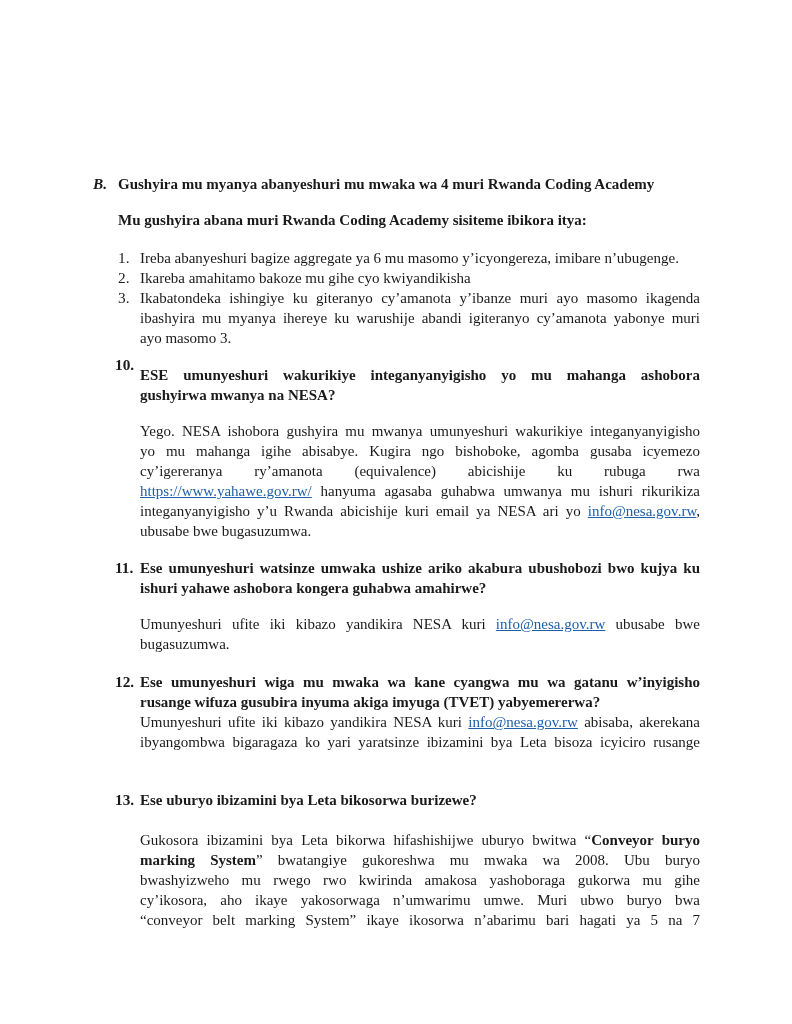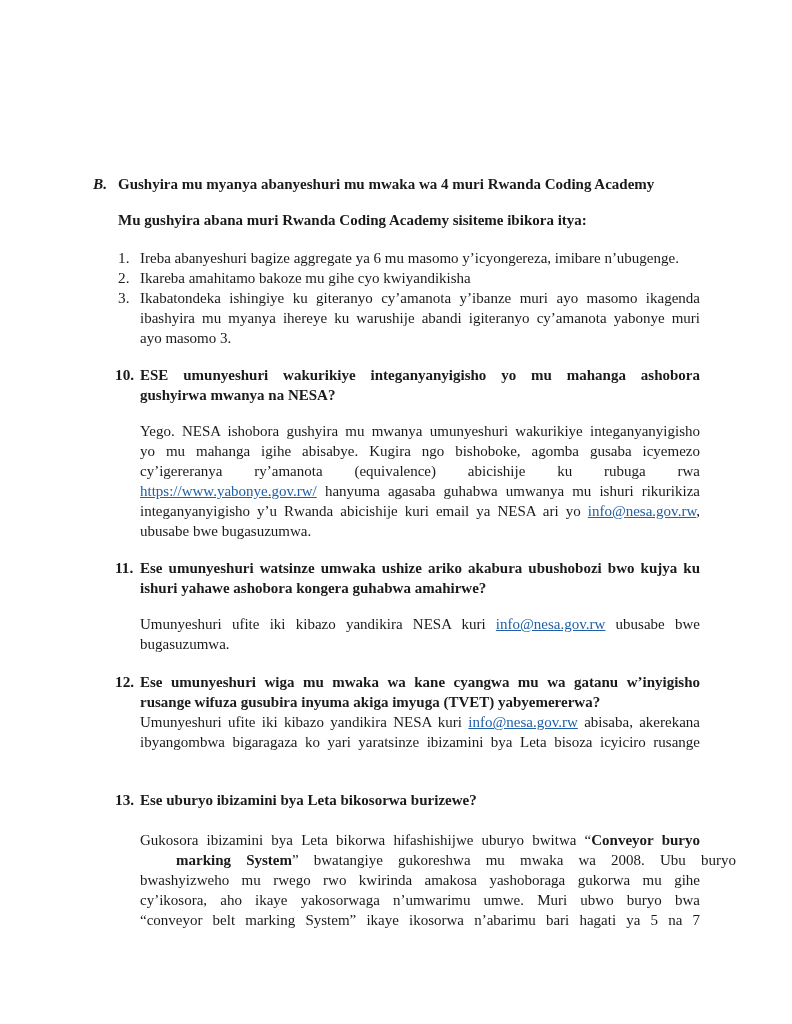--- a/index.html
+++ b/index.html
@@ -30,46 +30,46 @@
   <div class="line" style="left:140px; top:248px;">Ireba abanyeshuri bagize aggregate ya 6 mu masomo y’icyongereza, imibare n’ubugenge.</div>
 
   <span class="num" style="left:118px; top:268px;">2.</span>
   <div class="line" style="left:140px; top:268px;">Ikareba amahitamo bakoze mu gihe cyo kwiyandikisha</div>
 
   <span class="num" style="left:118px; top:288px;">3.</span>
   <div class="line just" style="left:140px; top:288px; width:560px;">Ikabatondeka ishingiye ku giteranyo cy’amanota y’ibanze muri ayo masomo ikagenda</div>
   <div class="line just" style="left:140px; top:308px; width:560px;">ibashyira mu myanya ihereye ku warushije abandi igiteranyo cy’amanota yabonye muri</div>
   <div class="line" style="left:140px; top:328px;">ayo masomo 3.</div>
 
-  <span class="num bold" style="left:115px; top:365px;">10.</span>
+  <span class="num bold" style="left:115px; top:355px;">10.</span>
   <div class="line bold just" style="left:140px; top:365px; width:560px;">ESE umunyeshuri wakurikiye integanyanyigisho yo mu mahanga ashobora</div>
   <div class="line bold" style="left:140px; top:385px;">gushyirwa mwanya na NESA?</div>
 
   <div class="line just" style="left:140px; top:421px; width:560px;">Yego. NESA ishobora gushyira mu mwanya umunyeshuri wakurikiye integanyanyigisho</div>
   <div class="line just" style="left:140px; top:441px; width:560px;">yo mu mahanga igihe abisabye. Kugira ngo bishoboke, agomba gusaba icyemezo</div>
   <div class="line just" style="left:140px; top:461px; width:560px;">cy’igereranya ry’amanota (equivalence) abicishije ku rubuga rwa</div>
-  <div class="line just" style="left:140px; top:481px; width:560px;"><a class="link">https://www.yabonye.gov.rw/</a><span> hanyuma agasaba guhabwa umwanya mu ishuri rikurikiza</span></div>
+  <div class="line just" style="left:140px; top:481px; width:560px;"><a class="link">https://www.yahawe.gov.rw/</a><span> hanyuma agasaba guhabwa umwanya mu ishuri rikurikiza</span></div>
   <div class="line just" style="left:140px; top:501px; width:560px;"><span>integanyanyigisho y’u Rwanda abicishije kuri email ya NESA ari yo </span><a class="link">info@nesa.gov.rw</a><span>,</span></div>
   <div class="line" style="left:140px; top:521px;">ubusabe bwe bugasuzumwa.</div>
 
   <span class="num bold" style="left:115px; top:558px;">11.</span>
   <div class="line bold just" style="left:140px; top:558px; width:560px;">Ese umunyeshuri watsinze umwaka ushize ariko akabura ubushobozi bwo kujya ku</div>
   <div class="line bold" style="left:140px; top:578px;">ishuri yahawe ashobora kongera guhabwa amahirwe?</div>
 
   <div class="line just" style="left:140px; top:614px; width:560px;"><span>Umunyeshuri ufite iki kibazo yandikira NESA kuri </span><a class="link">info@nesa.gov.rw</a><span> ubusabe bwe</span></div>
   <div class="line" style="left:140px; top:634px;">bugasuzumwa.</div>
 
   <span class="num bold" style="left:115px; top:672px;">12.</span>
   <div class="line bold just" style="left:140px; top:672px; width:560px;">Ese umunyeshuri wiga mu mwaka wa kane cyangwa mu wa gatanu w’inyigisho</div>
   <div class="line bold" style="left:140px; top:692px;text-align:center;">rusange wifuza gusubira inyuma akiga imyuga (TVET) yabyemererwa?</div>
   <div class="line just" style="left:140px; top:712px; width:560px;"><span>Umunyeshuri ufite iki kibazo yandikira NESA kuri </span><a class="link">info@nesa.gov.rw</a><span> abisaba, akerekana</span></div>
   <div class="line just" style="left:140px; top:732px; width:560px;">ibyangombwa bigaragaza ko yari yaratsinze ibizamini bya Leta bisoza icyiciro rusange</div>
 
   <span class="num bold" style="left:115px; top:790px;">13.</span>
   <div class="line bold" style="left:140px; top:790px;">Ese uburyo ibizamini bya Leta bikosorwa burizewe?</div>
 
   <div class="line just" style="left:140px; top:830px; width:560px;"><span>Gukosora ibizamini bya Leta bikorwa hifashishijwe uburyo bwitwa “</span><b>Conveyor buryo</b></div>
-  <div class="line just" style="left:140px; top:850px; width:560px;margin-left:36px;"><b>marking System</b><span>” bwatangiye gukoreshwa mu mwaka wa 2008. Ubu buryo</span></div>
+  <div class="line just" style="left:140px; top:850px; width:560px;"><b>marking System</b><span>” bwatangiye gukoreshwa mu mwaka wa 2008. Ubu buryo</span></div>
   <div class="line just" style="left:140px; top:870px; width:560px;">bwashyizweho mu rwego rwo kwirinda amakosa yashoboraga gukorwa mu gihe</div>
   <div class="line just" style="left:140px; top:890px; width:560px;">cy’ikosora, aho ikaye yakosorwaga n’umwarimu umwe. Muri ubwo buryo bwa</div>
   <div class="line just" style="left:140px; top:910px; width:560px;">“conveyor belt marking System” ikaye ikosorwa n’abarimu bari hagati ya 5 na 7</div>
 
 </div>
 
 </body></html>

